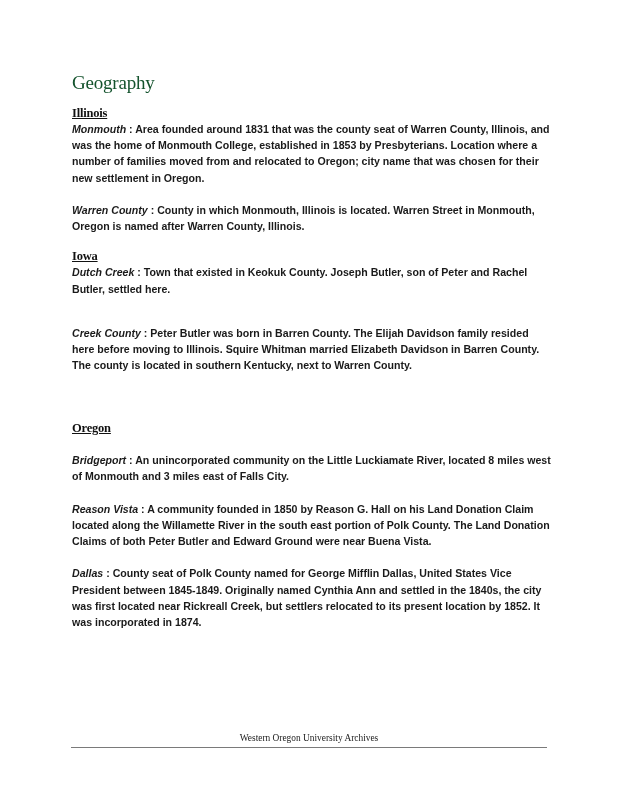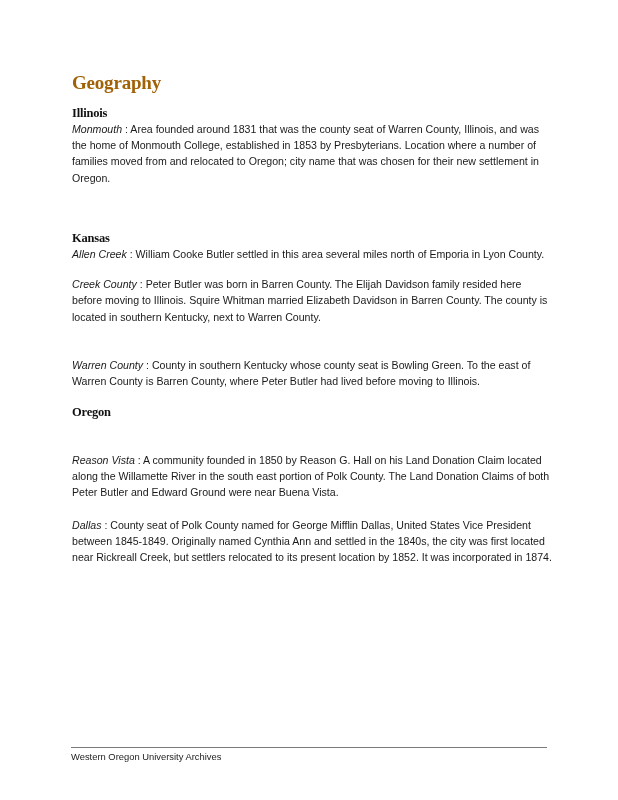--- a/index.html
+++ b/index.html
@@ -4,81 +4,81 @@
 <style>
   html, body { margin: 0; padding: 0; }
   body {
     width: 618px; height: 800px; background: #ffffff; position: relative;
     overflow: hidden; color: #1a1a1a;
   }
   .page { position: absolute; left: 72px; top: 0; width: 480px; }
   .title {
     position: absolute; left: 0; top: 72px;
     font-family: "Liberation Serif", "DejaVu Serif", serif;
-    font-weight: bold; font-size: 19px; letter-spacing: -0.2px; color: #a16207;
+    font-weight: normal; font-size: 19px; letter-spacing: -0.2px; color: #14532d;
   }
   .content { position: absolute; left: 0; top: 105px; width: 480px; }
   .section-heading {
     font-family: "Liberation Serif", "DejaVu Serif", serif;
     font-weight: bold; font-size: 12.5px; line-height: 16px; color: #111;
     letter-spacing: -0.2px;
+    text-decoration: underline;
   }
   .entry {
     font-family: "Liberation Sans", "DejaVu Sans", sans-serif;
-    font-size: 10.6px; line-height: 16.2px; color: #1a1a1a; margin: 0;
+    font-size: 10.6px; line-height: 16.2px; color: #1a1a1a; margin: 0; font-weight: bold;
   }
   .entry .term { font-style: italic; }
   .spacer { height: 16.2px; }
   .section-gap { height: 14px; }
   .footer-rule {
     position: absolute; left: 71px; top: 747px; width: 476px; height: 0;
     border-top: 1px solid #7a7a7a;
   }
   .footer-text {
-    position: absolute; left: 71px; top: 751px; width: 476px; text-align: left;
-    font-family: Liberation Sans, sans-serif;
+    position: absolute; left: 71px; top: 733px; width: 476px; text-align: center;
+    font-family: Liberation Serif, serif;
     font-size: 9.4px; color: #222;
   }
 </style>
 </head>
 <body>
 
 <div class="page">
   <div class="title">Geography</div>
 
   <div class="content">
 
     <div>
       <div class="section-heading">Illinois</div>
       <p class="entry"><span class="term">Monmouth</span><span> : </span><span>Area founded around 1831 that was the county seat of Warren County, Illinois, and was the home of Monmouth College, established in 1853 by Presbyterians. Location where a number of families moved from and relocated to Oregon; city name that was chosen for their new settlement in Oregon.</span></p>
       <div class="spacer"></div>
+      <p class="entry"><span class="term">Warren County</span><span> : </span><span>County in which Monmouth, Illinois is located. Warren Street in Monmouth, Oregon is named after Warren County, Illinois.</span></p>
     </div>
     <div class="section-gap"></div>
 
     <div>
+      <div class="section-heading">Iowa</div>
+      <p class="entry"><span class="term">Dutch Creek</span><span> : </span><span>Town that existed in Keokuk County.  Joseph Butler, son of Peter and Rachel Butler, settled here.</span></p>
     </div>
     <div class="section-gap"></div>
 
-    <div>
-      <div class="section-heading">Kansas</div>
-      <p class="entry"><span class="term">Allen Creek</span><span> : </span><span>William Cooke Butler settled in this area several miles north of Emporia in Lyon County.</span></p>
-    </div>
     <div class="section-gap"></div>
 
     <div>
       <p class="entry"><span class="term">Creek County</span><span> : </span><span>Peter Butler was born in Barren County. The Elijah Davidson family resided here before moving to Illinois. Squire Whitman married Elizabeth Davidson in Barren County. The county is located in southern Kentucky, next to Warren County.</span></p>
       <div class="spacer"></div>
       <div class="spacer"></div>
-      <p class="entry"><span class="term">Warren County</span><span> : </span><span>County in southern Kentucky whose county seat is Bowling Green. To the east of Warren County is Barren County, where Peter Butler had lived before moving to Illinois.</span></p>
     </div>
     <div class="section-gap"></div>
 
     <div>
       <div class="section-heading">Oregon</div>
       <div class="spacer"></div>
+      <p class="entry"><span class="term">Bridgeport</span><span> : </span><span>An unincorporated community on the Little Luckiamate River, located 8 miles west of Monmouth and 3 miles east of Falls City.</span></p>
       <div class="spacer"></div>
       <p class="entry"><span class="term">Reason Vista</span><span> : </span><span>A community founded in 1850 by Reason G. Hall on his Land Donation Claim located along the Willamette River in the south east portion of Polk County. The Land Donation Claims of both Peter Butler and Edward Ground were near Buena Vista.</span></p>
       <div class="spacer"></div>
       <p class="entry"><span class="term">Dallas</span><span> : </span><span>County seat of Polk County named for George Mifflin Dallas, United States Vice President between 1845-1849. Originally named Cynthia Ann and settled in the 1840s, the city was first located near Rickreall Creek, but settlers relocated to its present location by 1852. It was incorporated in 1874.</span></p>
     </div>
 
   </div>
 </div>
 
 <div class="footer-rule"></div>

